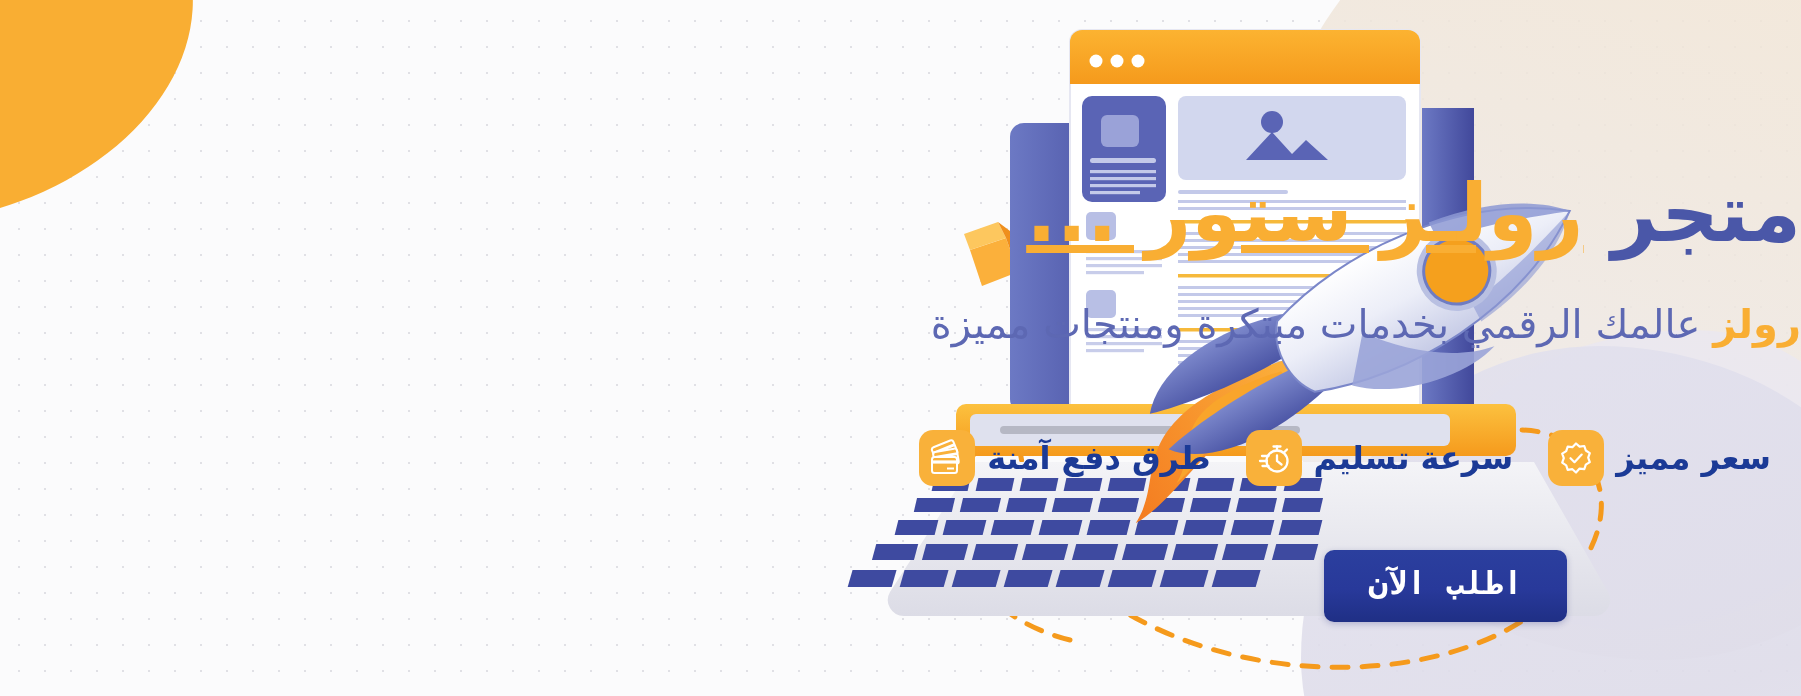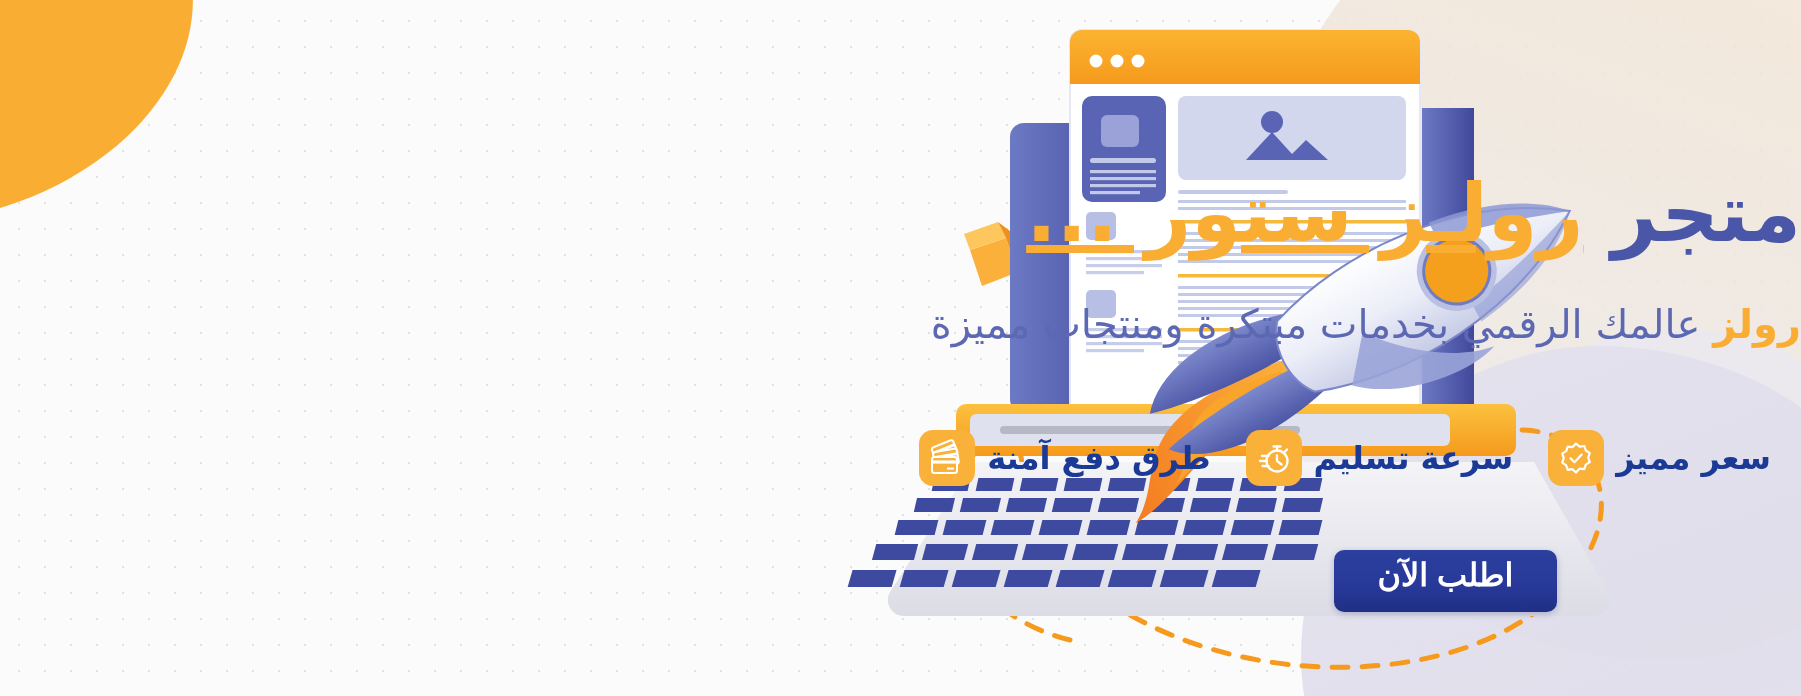--- a/index.html
+++ b/index.html
@@ -132,24 +132,24 @@
     position:absolute;
     top:550px; right:0; left:0;
     display:flex;justify-content:center;
     padding-left:130px;
   }
   .cta-button{
     background:linear-gradient(180deg,#2b3f9e 0%,#28399a 55%,#1f2f85 100%);
     color:#ffffff;
     border:none;
     border-radius:10px;
-    font-family:Liberation Sans, sans-serif;
+    font-family:Liberation Mono, monospace;
     font-size:32px;
     font-weight:700;
-    padding:6px 44px 18px;
+    padding:14px 44px 18px;
     cursor:pointer;
     box-shadow:0 2px 6px rgba(30,40,120,.25);
   }
 
   
   .illustration{
     position:absolute;
     left:760px; top:0;
     width:1041px; height:696px;
   }

